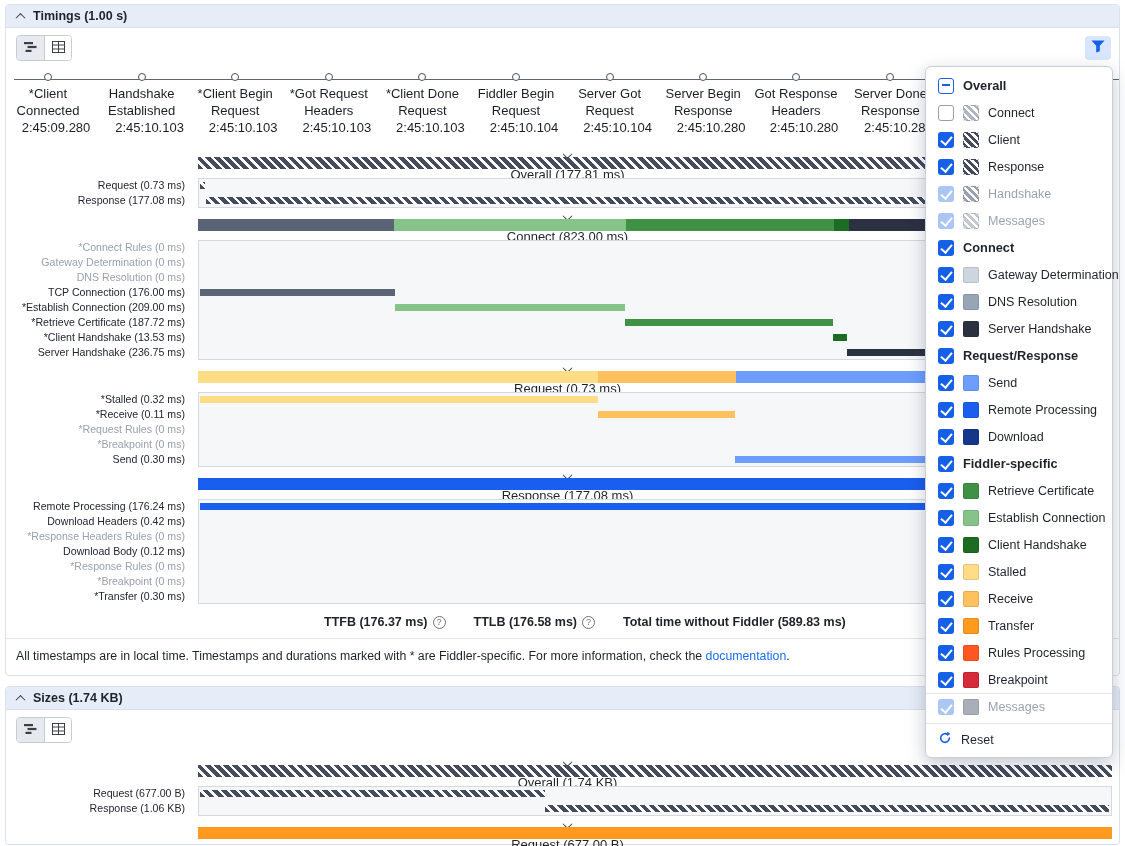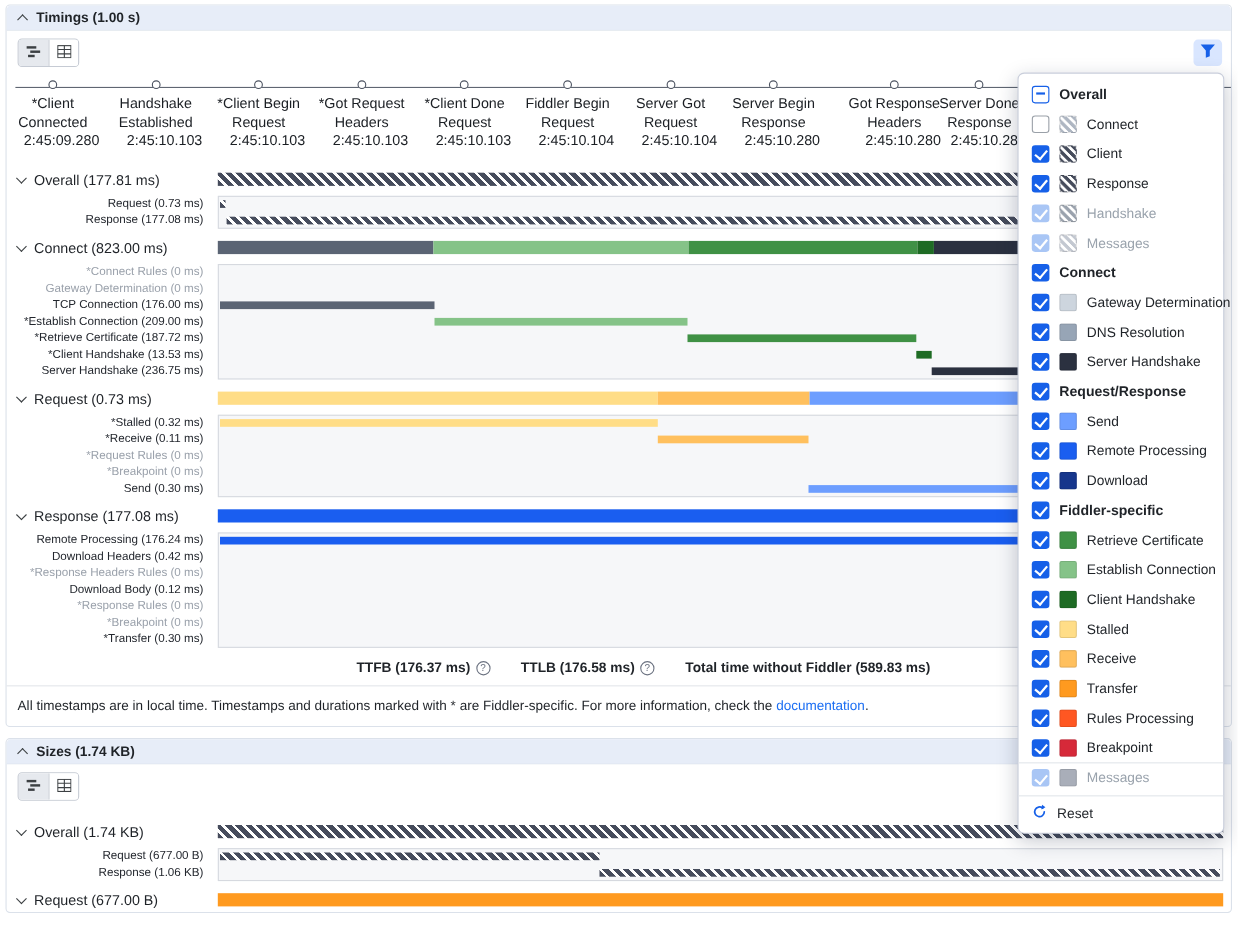--- a/index.html
+++ b/index.html
@@ -30,21 +30,21 @@
     border-radius:4px;display:flex;align-items:center;justify-content:center;cursor:pointer;}
 
   .timeline{position:relative;height:74px;}
   .tl-line{position:absolute;left:8px;right:0;top:11px;border-top:1px solid #5f6672;}
   .milestone{position:absolute;top:0;width:96px;text-align:center;font-size:13px;line-height:1.3;color:#1b1f24;}
   .milestone .dot{width:8px;height:8px;border:1.5px solid #4b5260;border-radius:50%;background:#fff;margin:5px auto 5px;}
   .m-time{white-space:nowrap;margin-left:16px;}
 
   .chart{padding-top:4px;}
   .group{margin-top:6px;}
-  .group-head{position:relative;height:22px;display:flex;align-items:center;padding-left:10px;gap:8px;cursor:pointer;}
+  .group-head{position:relative;height:22px;display:flex;align-items:center;padding-left:10px;gap:8px;cursor:pointer;flex-direction:column;}
   .g-title{font-size:13px;}
   .main-track{position:absolute;left:192px;right:7px;top:5px;height:12px;}
   .bar-seg{position:absolute;top:0;bottom:0;}
   .sub-section{position:relative;margin:4px 7px 4px 0;}
   .sub-bg{position:absolute;left:192px;right:0;top:0;bottom:0;background:#f6f7f9;border:1px solid #d6d9df;}
   .sub-row{position:relative;height:15px;display:flex;}
   .sub-label{width:185px;text-align:right;font-size:10.6px;line-height:15px;color:#23272e;padding-right:6px;white-space:nowrap;}
   .sub-label.dim{color:#9aa1ab;}
   .sub-track{position:relative;flex:1;margin-left:9px;margin-right:3px;}
   .sub-track .bar-seg{top:4px;height:7px;bottom:auto;}
@@ -155,21 +155,21 @@
           <div class="milestone" style="left: 555.6px;">
             <div class="dot"></div>
             <div class="m-label">Server Got Request</div>
             <div class="m-time">2:45:10.104</div>
           </div>
           <div class="milestone" style="left: 649.2px;">
             <div class="dot"></div>
             <div class="m-label">Server Begin Response</div>
             <div class="m-time">2:45:10.280</div>
           </div>
-          <div class="milestone" style="left: 759px;">
+          <div class="milestone" style="left: 742px;">
             <div class="dot"></div>
             <div class="m-label">Got Response Headers</div>
             <div class="m-time">2:45:10.280</div>
           </div>
           <div class="milestone" style="left: 836.4px;">
             <div class="dot"></div>
             <div class="m-label">Server Done Response</div>
             <div class="m-time">2:45:10.280</div>
           </div>
         </div>
@@ -213,20 +213,24 @@
             </div>
           </div>
           <div class="sub-section">
             <div class="sub-bg"></div>
             <div class="sub-row">
               <div class="sub-label dim">*Connect Rules (0 ms)</div>
               <div class="sub-track"></div>
             </div>
             <div class="sub-row">
               <div class="sub-label dim">Gateway Determination (0 ms)</div>
+              <div class="sub-track"></div>
+            </div>
+            <div class="sub-row">
+              <div class="sub-label dim">DNS Resolution (0 ms)</div>
               <div class="sub-track"></div>
             </div>
             <div class="sub-row">
               <div class="sub-label">TCP Connection (176.00 ms)</div>
               <div class="sub-track">
                 <div class="bar-seg" style="left: 0%; width: 21.4%; background: rgb(91, 100, 116);"></div>
               </div>
             </div>
             <div class="sub-row">
               <div class="sub-label">*Establish Connection (209.00 ms)</div>

